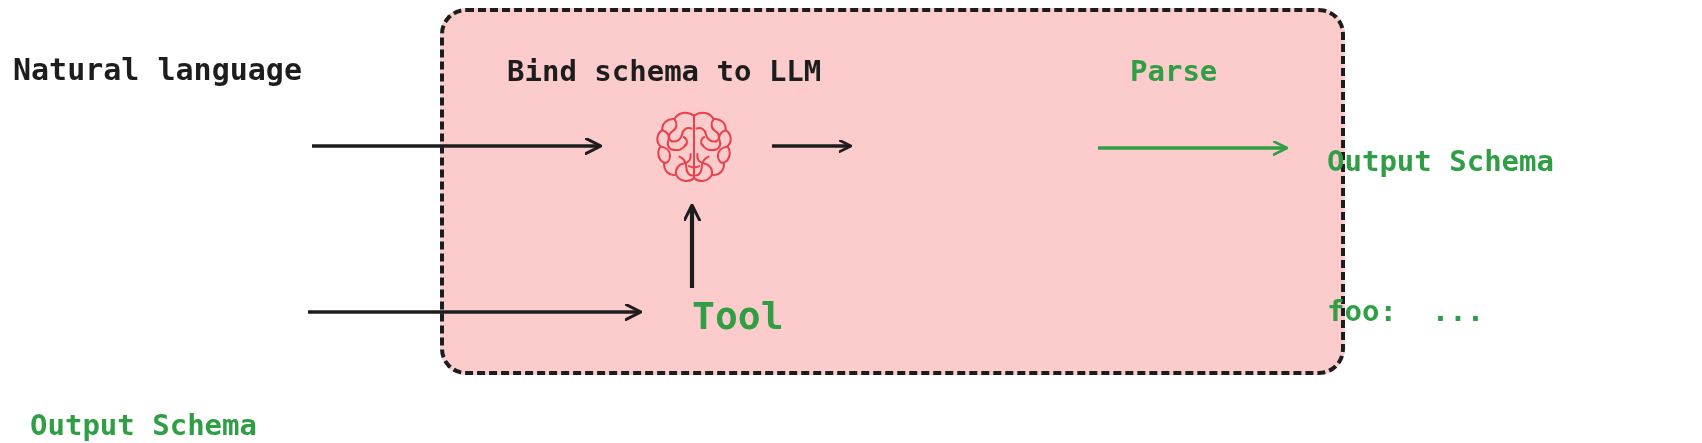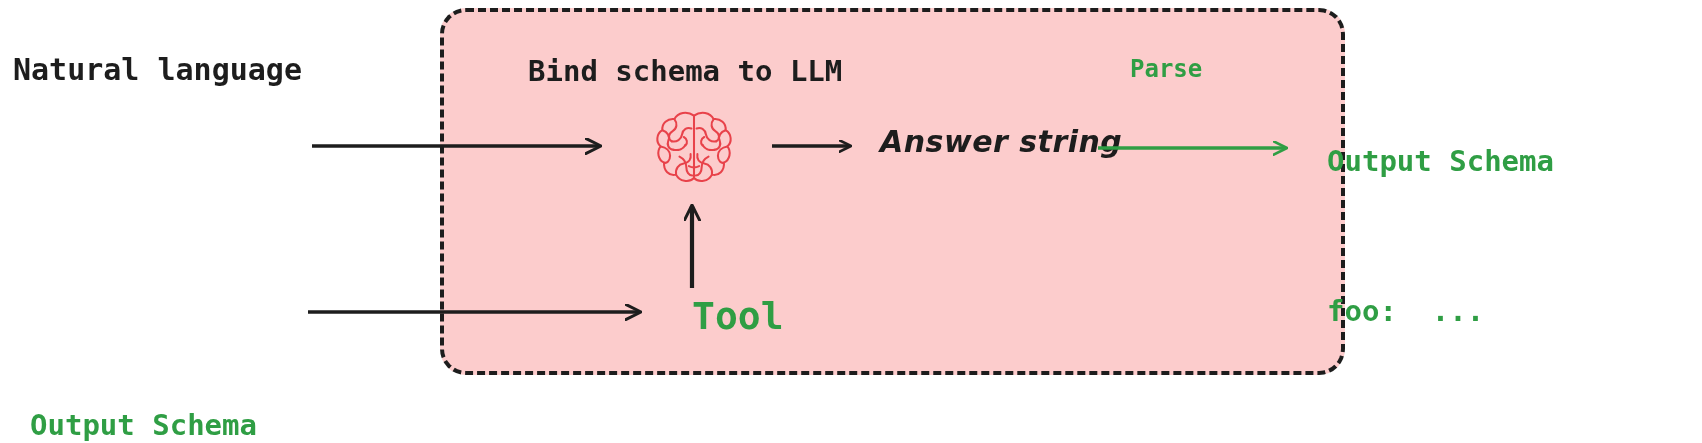--- a/index.html
+++ b/index.html
@@ -89,25 +89,24 @@
 
   <div class="txt mono black" style="left:13px; top:55px; font-size:30px;">Natural language</div>
 
 
   <div class="schema-block mono green" style="left:30px; top:294px; font-size:29px;">
     <span class="line">Output Schema</span>
     
     
   </div>
 
-  <div class="txt mono black" style="left:528px; top:57px; font-size:29px;">Bind schema to LLM</div>
+  <div class="txt mono black" style="left:507px; top:57px; font-size:29px;">Bind schema to LLM</div>
 
-  <div class="txt mono green" style="left:1130px; top:57px; font-size:24px;">Parse</div>
+  <div class="txt mono green" style="left:1130px; top:57px; font-size:29px;">Parse</div>
 
-  <div class="txt hand black" style="left:880px; top:127px; font-size:30px;">Answer string</div>
 
   <div class="txt mono green" style="left:657px; top:297px; font-size:38px;margin-left:35px;">Tool</div>
 
   <div id="brain">
     <svg viewBox="0 0 100 96" width="88" height="82" fill="none" stroke="#e8424a" stroke-width="2.4" stroke-linecap="round" stroke-linejoin="round">
 
       <path d="M50 9 C42 3, 31 5, 27 13 C19 12, 12 18, 13 26
                C6 30, 5 40, 11 45 C6 51, 8 61, 15 64
                C14 73, 21 80, 29 78 C33 86, 44 88, 50 82
                C56 88, 67 86, 71 78 C79 80, 86 73, 85 64

